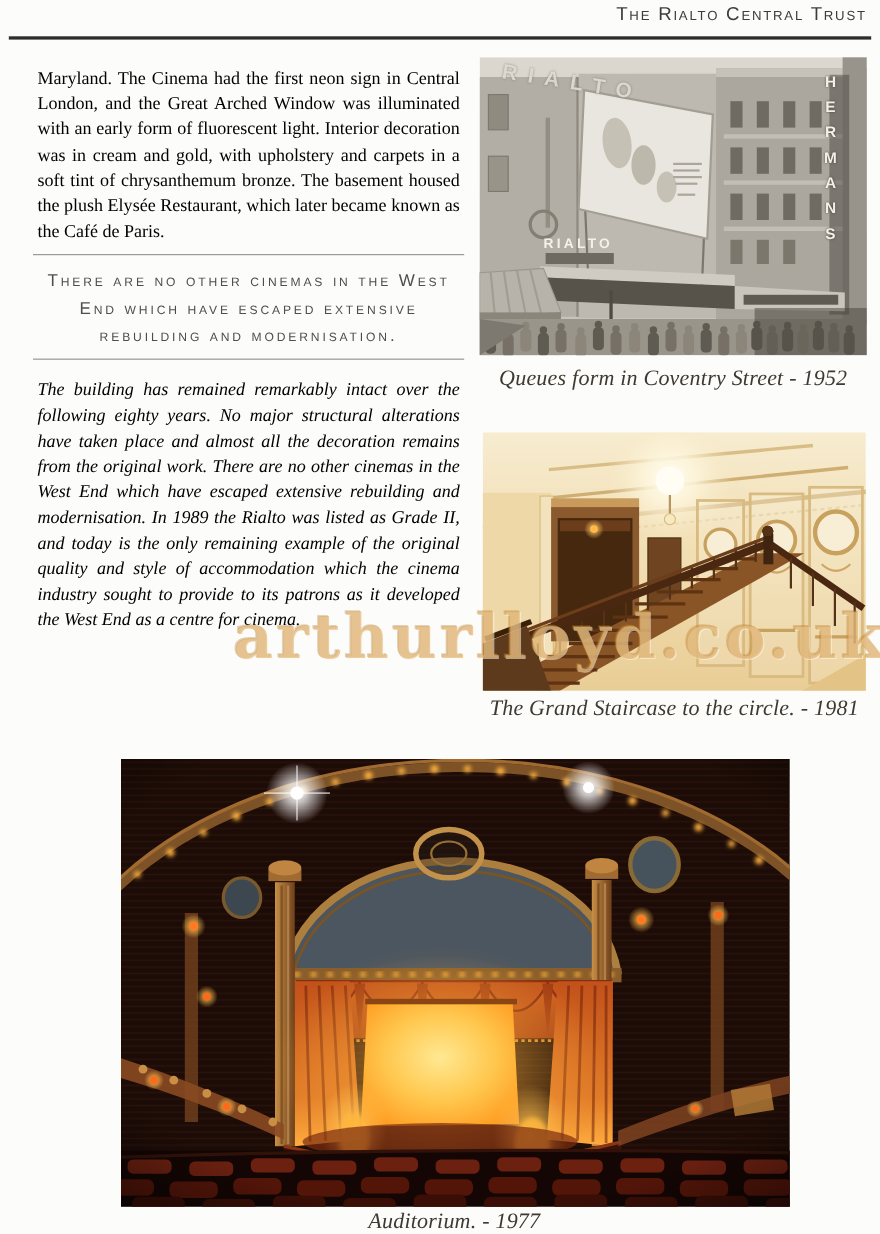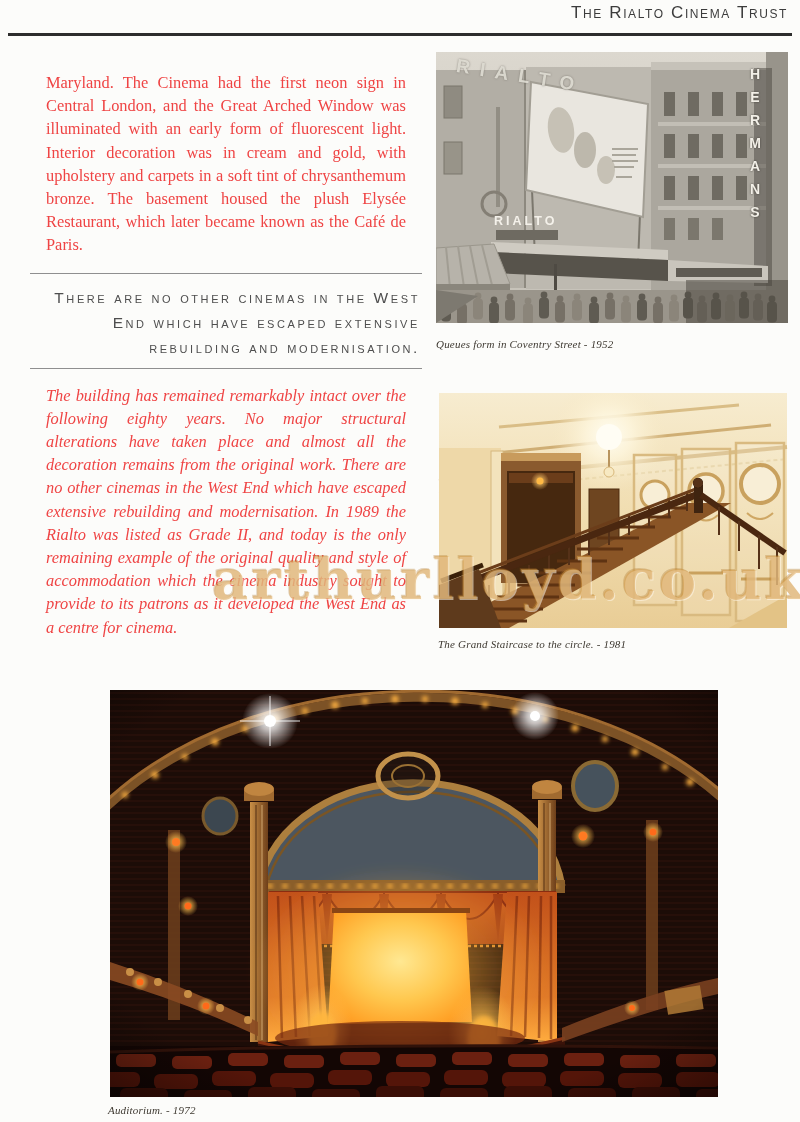--- a/index.html
+++ b/index.html
@@ -13,36 +13,36 @@
     position:absolute;top:3px;right:12px;
     font-family:"Liberation Sans",sans-serif;
     font-variant:small-caps;font-size:17px;letter-spacing:1.6px;
     color:#3c3c3c;font-weight:400;
   }
   .header-rule{position:absolute;top:33px;left:8px;width:784px;height:3px;background:#2d2d2d;}
   
   .col-left{position:absolute;left:30px;top:55px;width:392px;}
   .body-par{
     font-size:16.4px;line-height:23.2px;text-align:justify;
-    margin:16px;color:#ef4444;
+    margin:4px;color:#000000;
   }
   .pull-quote{
     margin-top:10px;border-top:1px solid #8f8f8f;border-bottom:1px solid #8f8f8f;
-    padding:11px 2px 8px 2px;text-align:right;
+    padding:11px 2px 8px 2px;text-align:center;
     font-family:"Liberation Sans",sans-serif;font-variant:small-caps;
     font-size:15.5px;line-height:25px;letter-spacing:2.6px;color:#4e4e4e;
   }
   .par2{margin-top:15px;font-style:italic;}
   
   .photo-block{position:absolute;}
   .photo-frame{position:relative;line-height:0;}
   .photo-frame svg{display:block;}
   .caption{
-    font-style:italic;font-size:11px;color:#3e3931;line-height:16px;
-    letter-spacing:0.2px;margin-top:12px;
+    font-style:italic;font-size:20px;color:#3e3931;line-height:16px;
+    letter-spacing:0.2px;margin-top:12px;text-align:center;
   }
   .pb-street{left:436px;top:52px;width:352px;}
   .pb-street .caption{margin-top:13px;}
   .pb-stairs{left:438px;top:393px;width:350px;}
   .pb-stairs .caption{margin-top:8px;font-style:italic;}
   .pb-aud{left:110px;top:690px;width:608px;}
   .pb-aud .caption{margin-top:5px;margin-left:-2px;}
   
   .roof-sign{
     position:absolute;left:22px;top:4px;
@@ -70,21 +70,21 @@
     letter-spacing:3px;color:rgba(216,158,74,0.5);
     text-shadow:1px 1px 0 rgba(255,248,235,0.55),-1px -1px 0 rgba(170,112,38,0.3);
     pointer-events:none;white-space:nowrap;
   }
 </style>
 </head>
 <body>
 
 <div class="page">
 
-  <div class="header-title">The Rialto Cinema Trust</div>
+  <div class="header-title">The Rialto Central Trust</div>
   <div class="header-rule"></div>
 
   <div class="col-left">
     <p class="body-par">Maryland. The Cinema had the first neon sign in Central London, and the Great Arched Window was illuminated with an early form of fluorescent light. Interior decoration was in cream and gold, with upholstery and carpets in a soft tint of chrysanthemum bronze. The basement housed the plush Elysée Restaurant, which later became known as the Café de Paris.</p>
     <div class="pull-quote">There are no other cinemas in the West End which have escaped extensive rebuilding and modernisation.</div>
     <p class="body-par par2">The building has remained remarkably intact over the following eighty years. No major structural alterations have taken place and almost all the decoration remains from the original work. There are no other cinemas in the West End which have escaped extensive rebuilding and modernisation. In 1989 the Rialto was listed as Grade II, and today is the only remaining example of the original quality and style of accommodation which the cinema industry sought to provide to its patrons as it developed the West End as a centre for cinema.</p>
   </div>
 
   <div class="photo-block pb-street">
     <div class="photo-frame">
@@ -566,18 +566,18 @@
               <rect x="330" y="398" width="48" height="16" rx="6"></rect>
             <rect x="394" y="396" width="48" height="16" rx="6"></rect>
               <rect x="458" y="398" width="48" height="16" rx="6"></rect>
             <rect x="522" y="397" width="48" height="16" rx="6"></rect>
               <rect x="586" y="399" width="48" height="16" rx="6"></rect>
           </g>
         </g>
         <rect width="608" height="407" fill="url(#vig)"></rect>
       </svg>
     </div>
-    <div class="caption">Auditorium. - 1972</div>
+    <div class="caption">Auditorium. - 1977</div>
   </div>
 
   <div class="watermark">arthurlloyd.co.uk</div>
 
 </div>
 
 </body></html>

